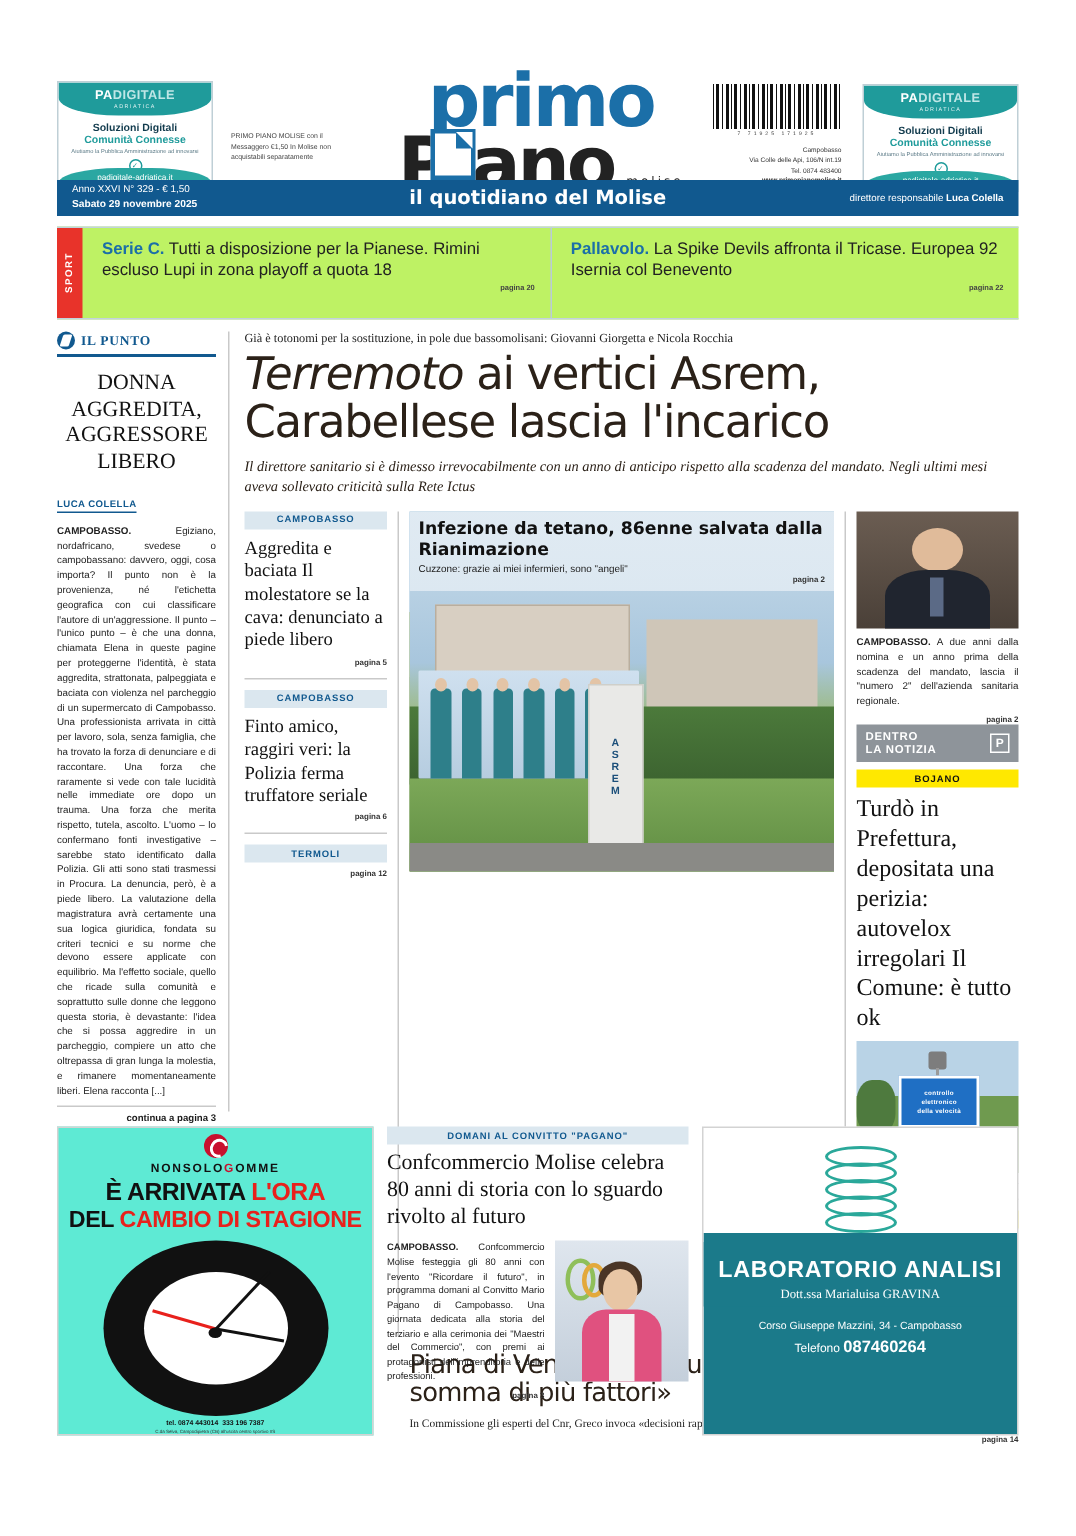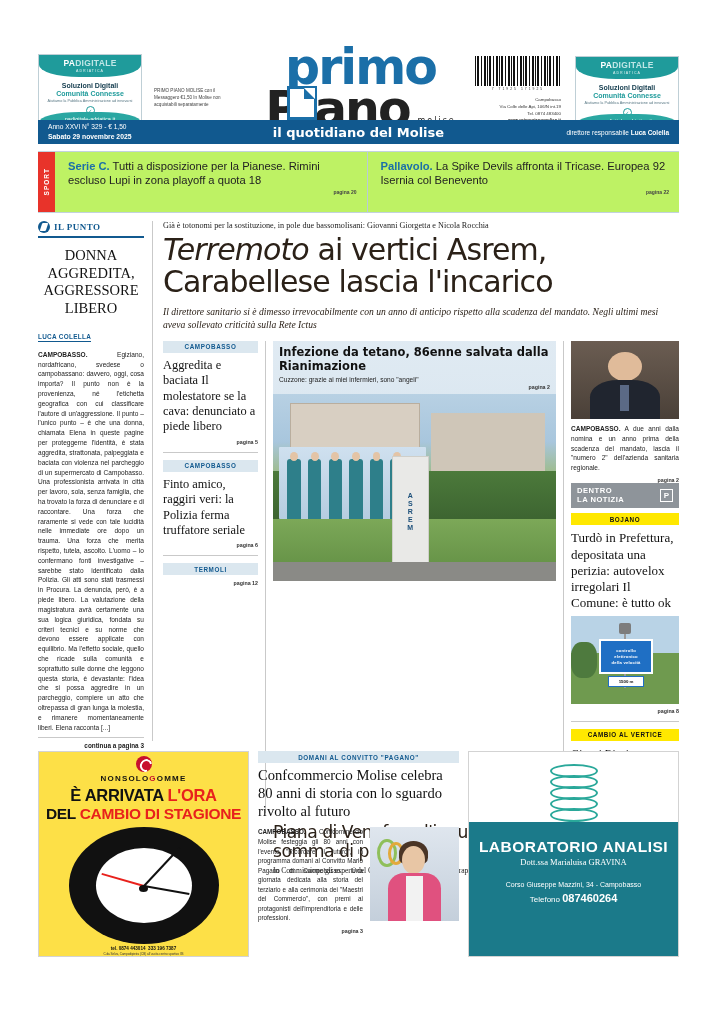--- a/index.html
+++ b/index.html
@@ -173,21 +173,21 @@
                  justify-content:center;font-size:8px;font-weight:bold;}
 
   
   .venafro { margin-top: 10px; padding-left: 110px; }
   .ven-h { font-family:"DejaVu Sans", sans-serif; font-size: 17.2px; line-height:1.13; color:#2b2118;
            letter-spacing:-.5px;}
   .ven-s { font-family:"Liberation Serif", serif; font-size: 7.6px; color:#222; margin-top:5px;}
 
   
   .bottom { display: flex; margin-top: 10px; height: 206px; gap: 0; }
-  .bot-ad { width: 211px; border:1px solid #d3d3d3; background:#fde047; position:relative; overflow:hidden;
+  .bot-ad { width: 211px; border:1px solid #d3d3d3; background:#5eead4; position:relative; overflow:hidden;
             display:flex;flex-direction:column;align-items:center;}
   .nsg-logo { margin-top:4px; width:16px;height:16px;border-radius:50%;background:#c8102e;position:relative;}
   .nsg-logo:after{content:'';position:absolute;left:4px;top:3px;width:8px;height:9px;border:2px solid #fff;
                   border-right-color:transparent;border-radius:50%;transform:rotate(30deg);}
   .nsg-name{font-size:8px;font-weight:bold;letter-spacing:1.2px;color:#111;margin-top:2px;}
   .nsg-name .r{color:#c8102e;}
   .nsg-l1{font-size:16.5px;font-weight:bold;letter-spacing:-.3px;margin-top:3px;color:#111;}
   .nsg-l1 .r{color:#e8211c;}
   .nsg-l2{font-size:15.5px;font-weight:bold;letter-spacing:-.3px;color:#111;}
   .nsg-l2 .r{color:#e8211c;}
@@ -389,21 +389,21 @@
 
           <div class="dentro">
             <div class="t">
               <div>DENTRO</div>
               <div>LA NOTIZIA</div>
             </div>
             <div class="ico">P</div>
           </div>
 
           <div class="tag yellow" style="margin-top:5px">BOJANO</div>
-          <div class="brief" style="font-size:13px">Turdò in Prefettura, depositata una perizia: autovelox irregolari Il Comune: è tutto ok</div>
+          <div class="brief" style="font-size:16px">Turdò in Prefettura, depositata una perizia: autovelox irregolari Il Comune: è tutto ok</div>
           <div class="photo-sign" style="margin-top:5px">
             <div class="sg-tree"></div>
             <div class="sg-cam"></div>
             <div class="sg-pole"></div>
             <div class="sg-panel">
               <span>controllo</span>
               <span>elettronico</span>
               <span>della velocità</span>
             </div>
             <div class="sg-box">1500 m</div>

